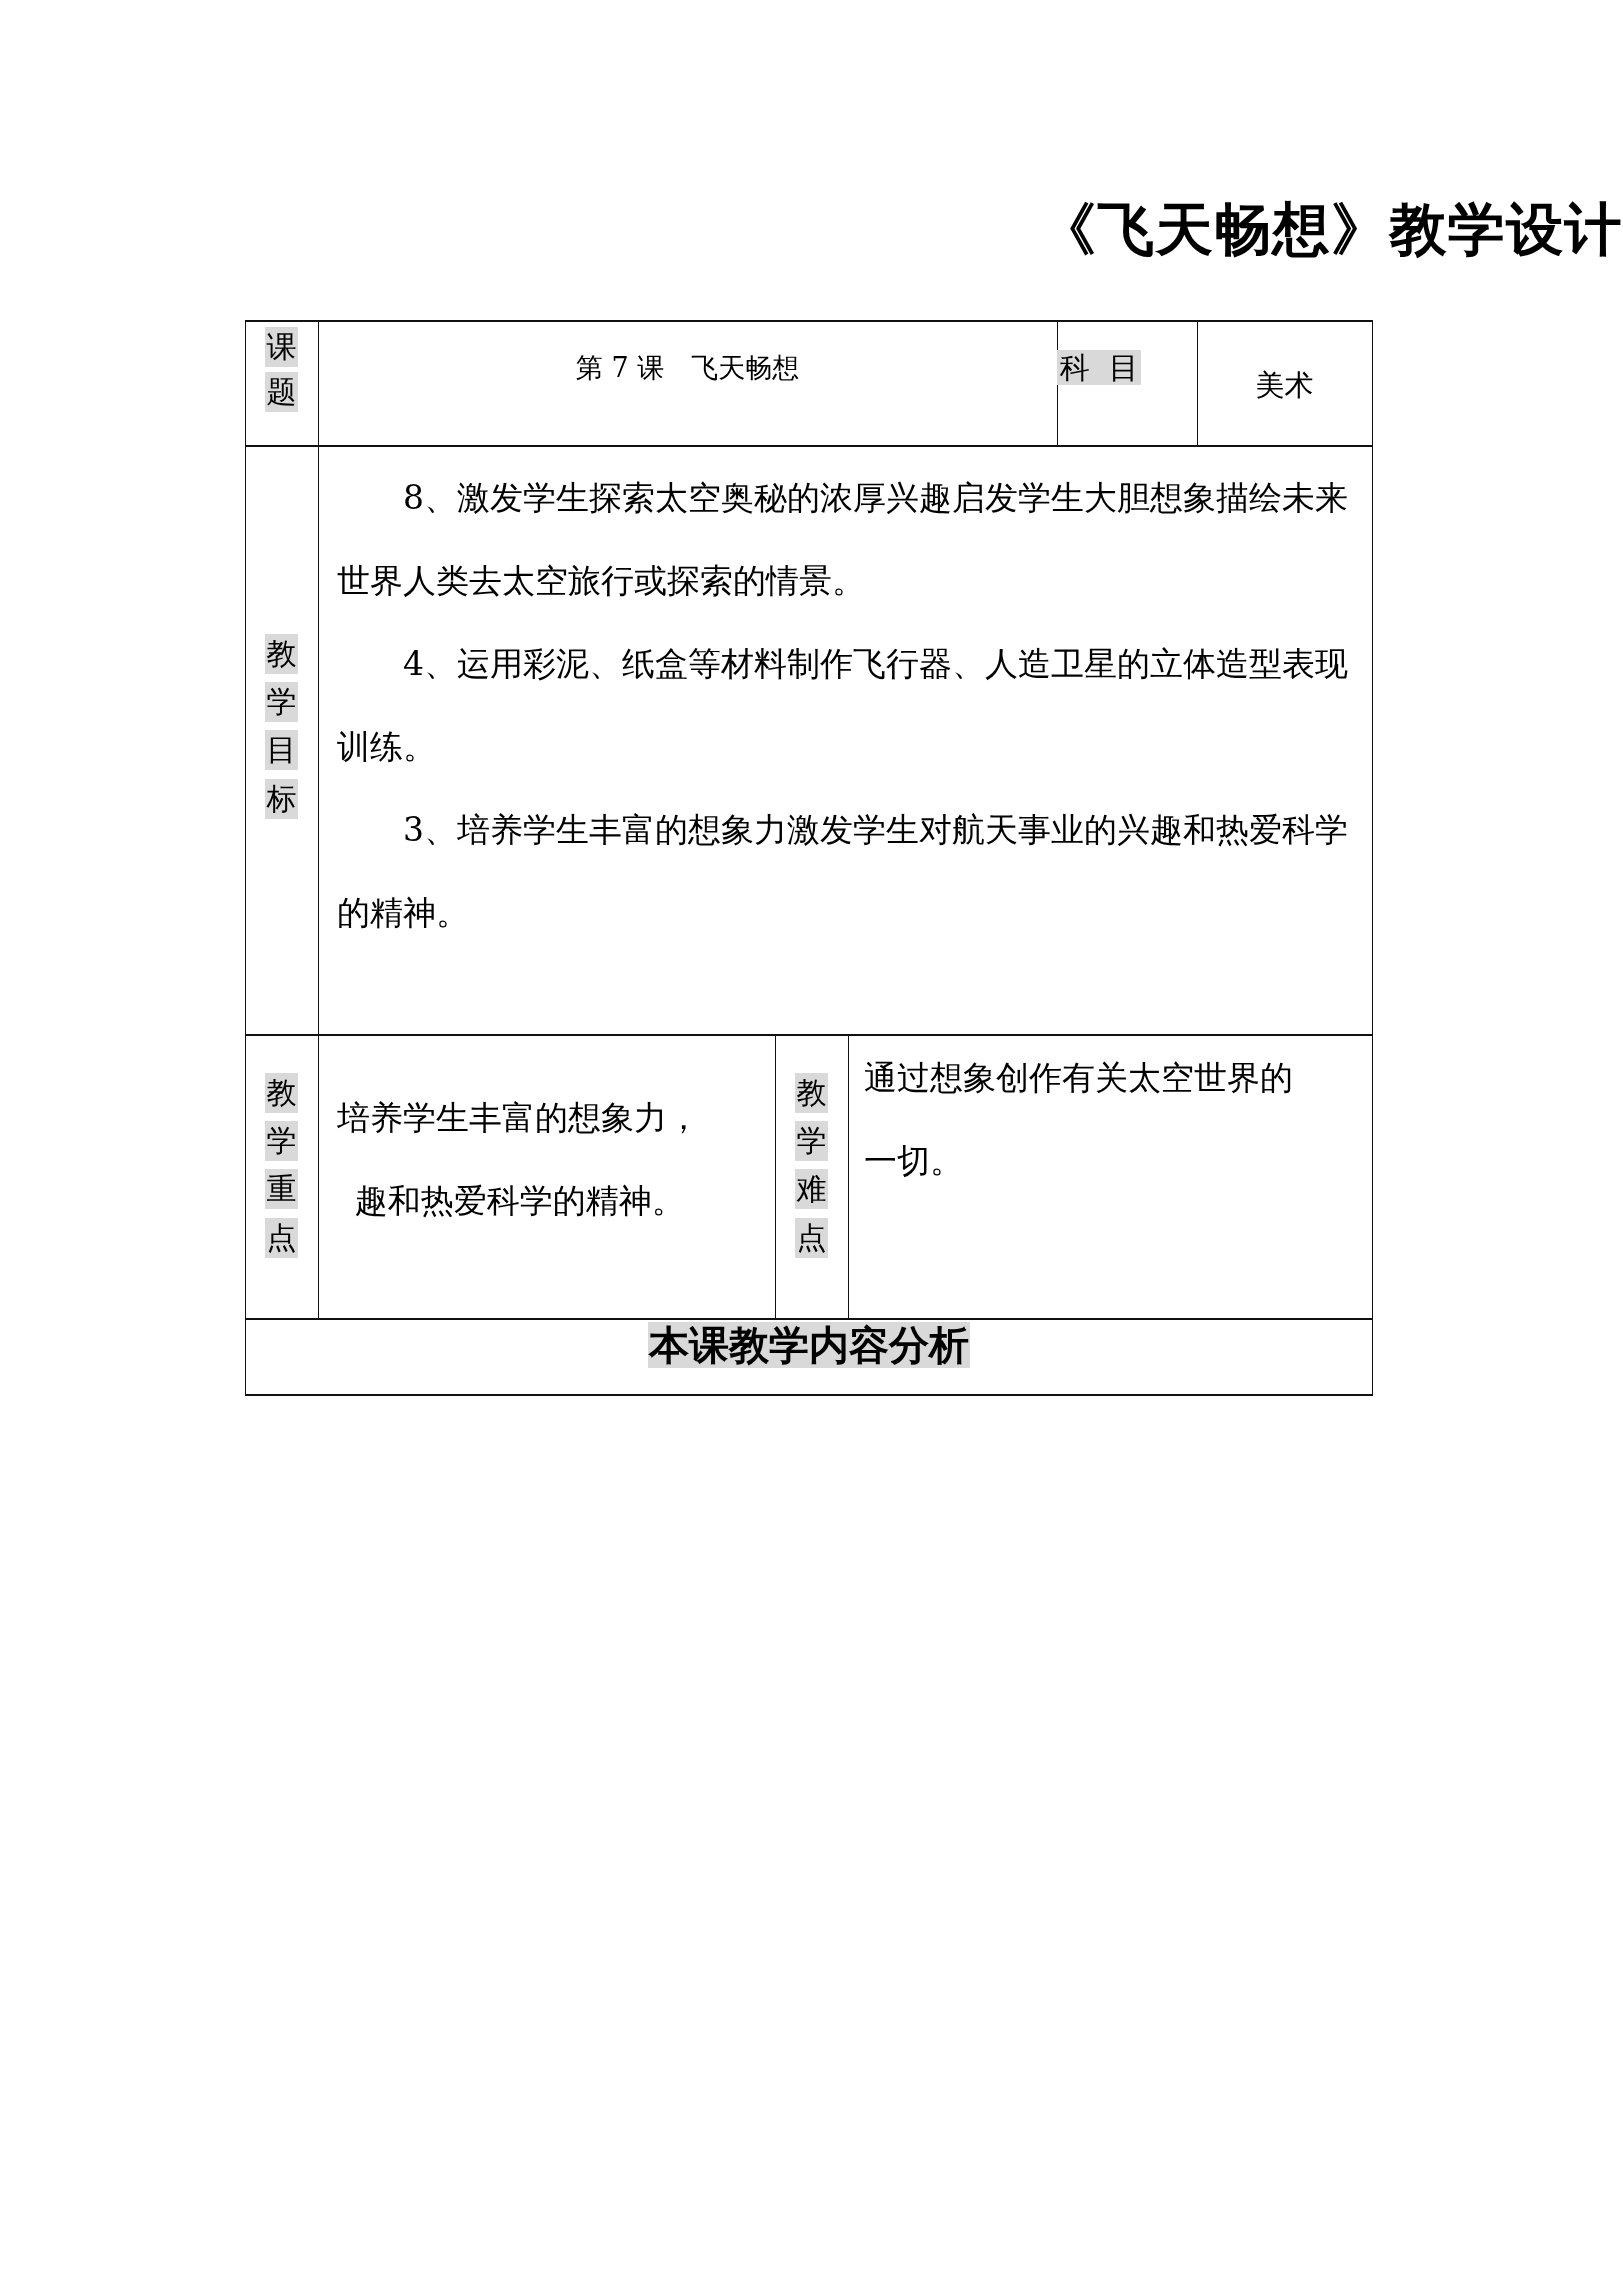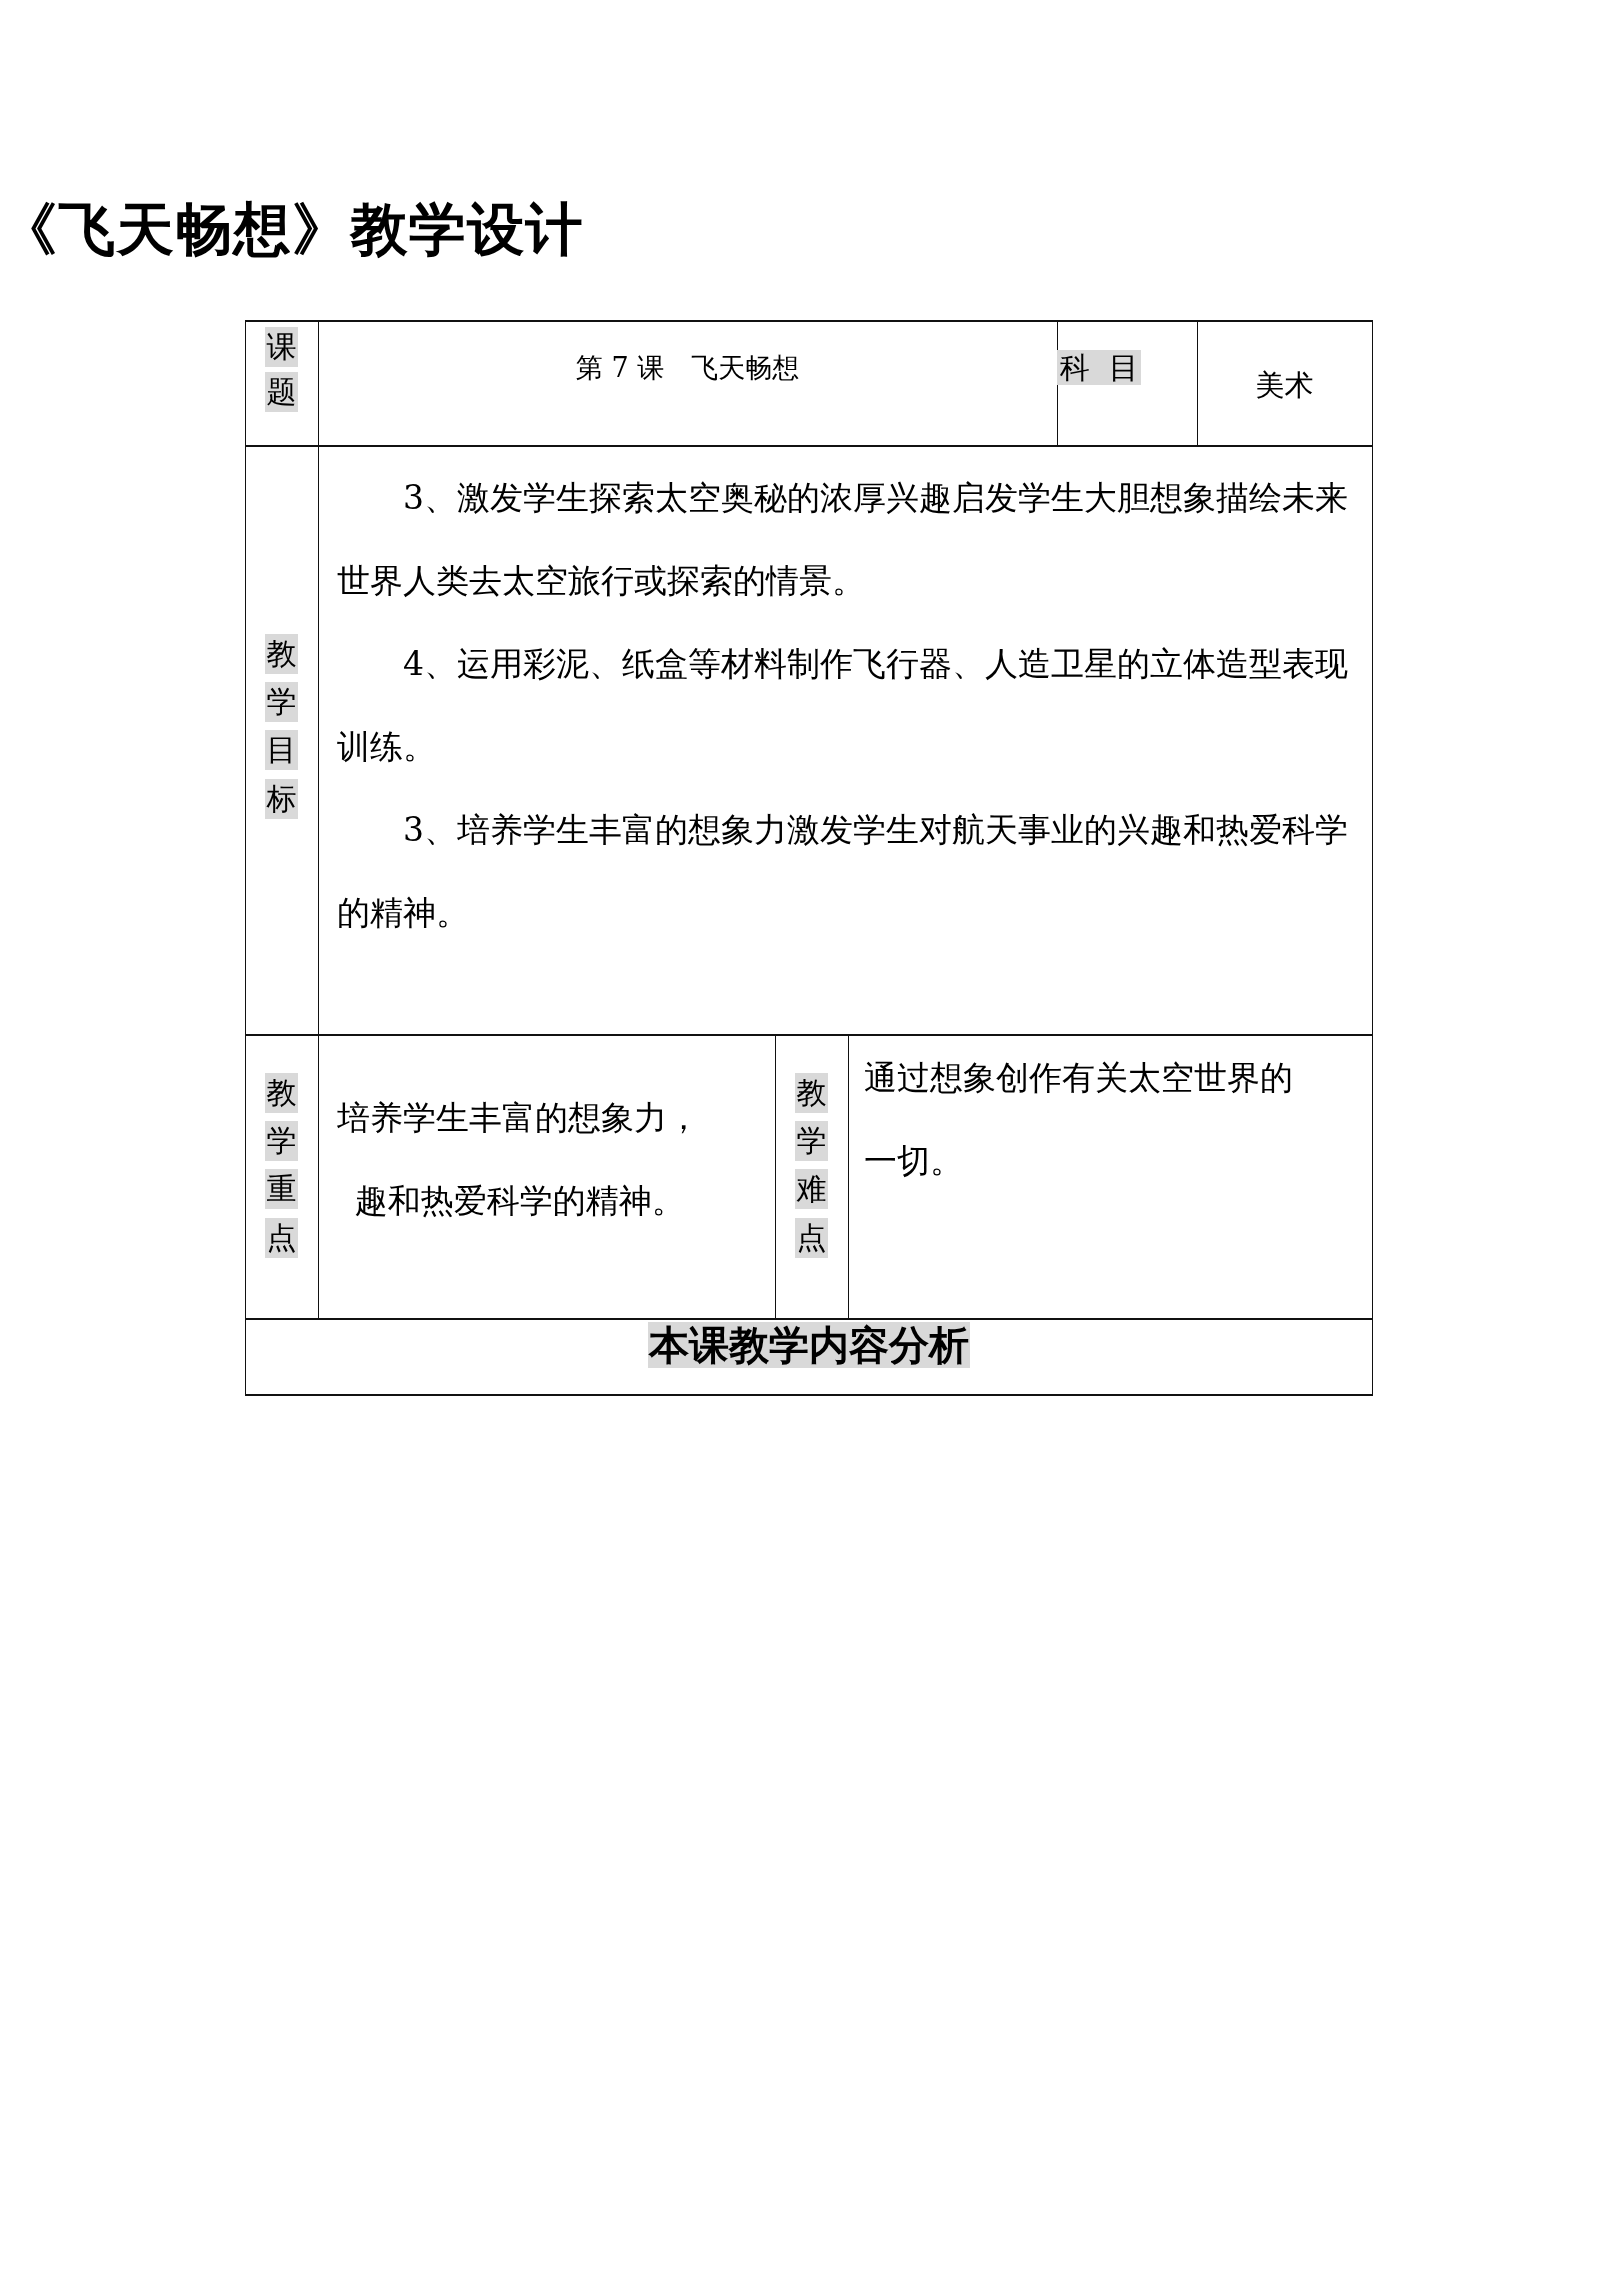--- a/index.html
+++ b/index.html
@@ -2,21 +2,21 @@
 <html style="font-size:11px"><head>
 <meta charset="utf-8">
 <style>
   html, body { margin: 0; padding: 0; background: #ffffff; }
   body {
     width: 1623px; height: 2295px; position: relative; overflow: hidden;
     font-family: "DejaVu Serif", "Liberation Serif", serif; color: #000;
   }
   .title {
     position: absolute; left: 0; top: 201px; width: 1623px;
-    text-align: left; font-size: 57px; font-weight: bold;
+    text-align: right; font-size: 57px; font-weight: bold;
     font-family: "DejaVu Sans", "Liberation Sans", sans-serif;
     letter-spacing: 1.4px; line-height: 1;
   }
   .tbl { position: absolute; left: 245px; top: 320px; width: 1128px; height: 1076px; }
   .line-h { position: absolute; height: 0; border-top: 2px solid #111; }
   .line-v { position: absolute; width: 0; border-left: 1.4px solid #111; }
   .cell { position: absolute; box-sizing: border-box; }
   .vlabel {
     display: flex; flex-direction: column; align-items: center; gap: 13.6px;
   }
@@ -61,21 +61,21 @@
   </div>
   <div class="cell" style="left:952px; top:45px; width:175px; text-align:center; font-size:29px; line-height:41px;">美术</div>
 
   <div class="cell vlabel" style="left:0; top:314px; width:73px; gap:8.2px;">
     <span>教</span>
     <span>学</span>
     <span>目</span>
     <span>标</span>
   </div>
   <div class="cell goal-text" style="left:92px; top:136px; width:1023px;">
-    <p>3、激发学生探索太空奥秘的浓厚兴趣启发学生大胆想象描绘未来世界人类去太空旅行或探索的情景。</p>
+    <p>8、激发学生探索太空奥秘的浓厚兴趣启发学生大胆想象描绘未来世界人类去太空旅行或探索的情景。</p>
     <p>4、运用彩泥、纸盒等材料制作飞行器、人造卫星的立体造型表现训练。</p>
     <p>3、培养学生丰富的想象力激发学生对航天事业的兴趣和热爱科学的精神。</p>
   </div>
 
   <div class="cell vlabel" style="left:0; top:753px; width:73px; gap:8.2px;">
     <span>教</span>
     <span>学</span>
     <span>重</span>
     <span>点</span>
   </div>

